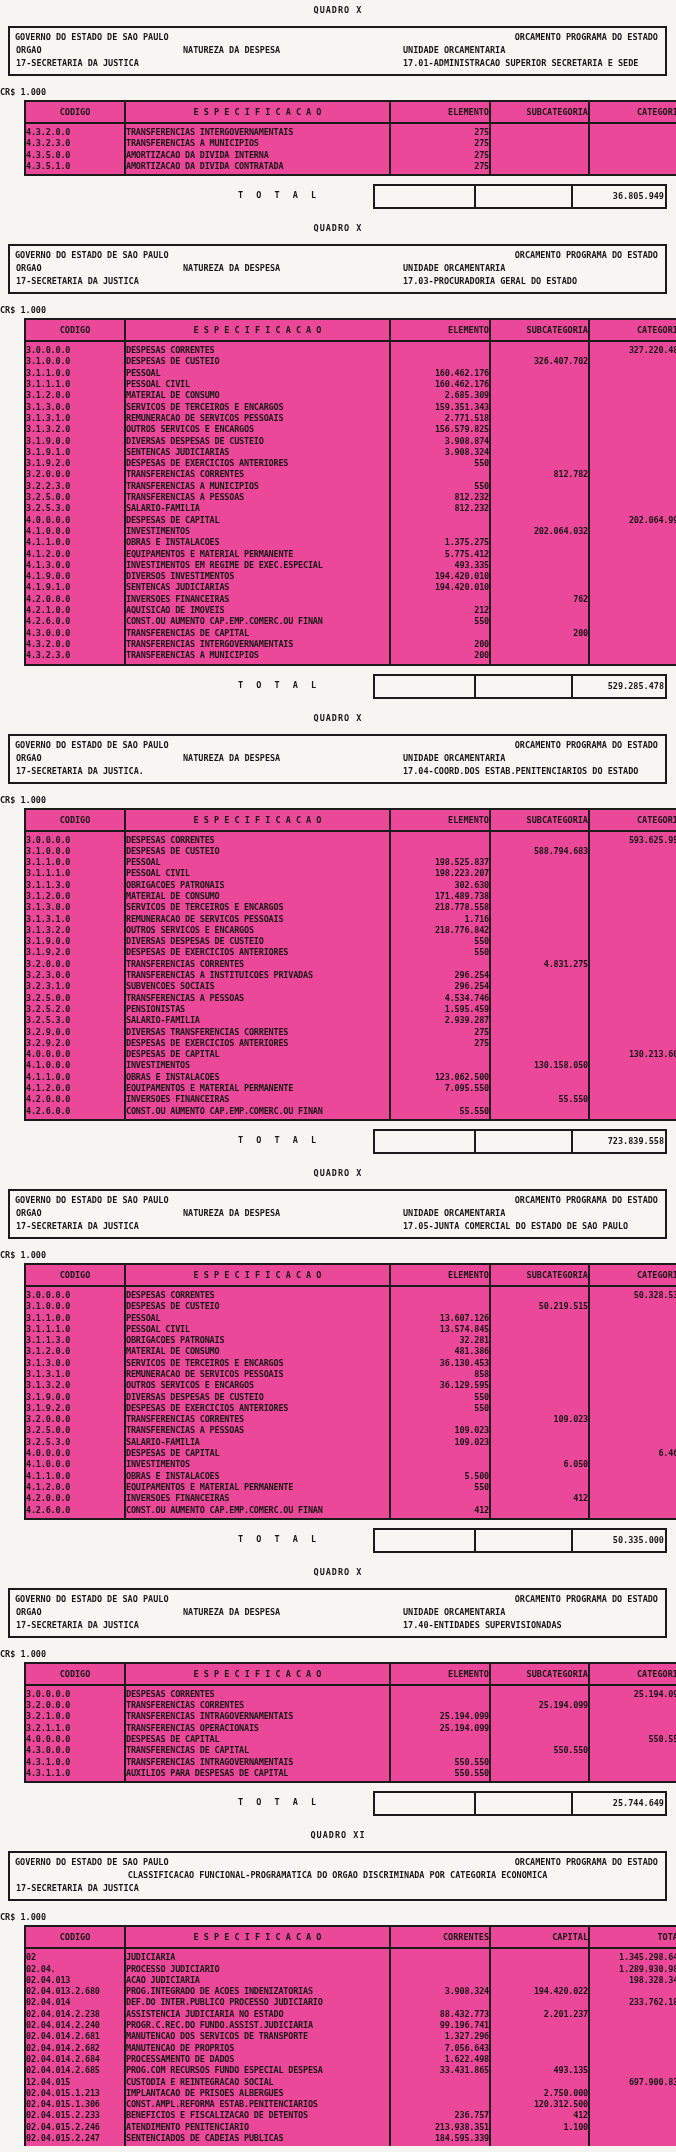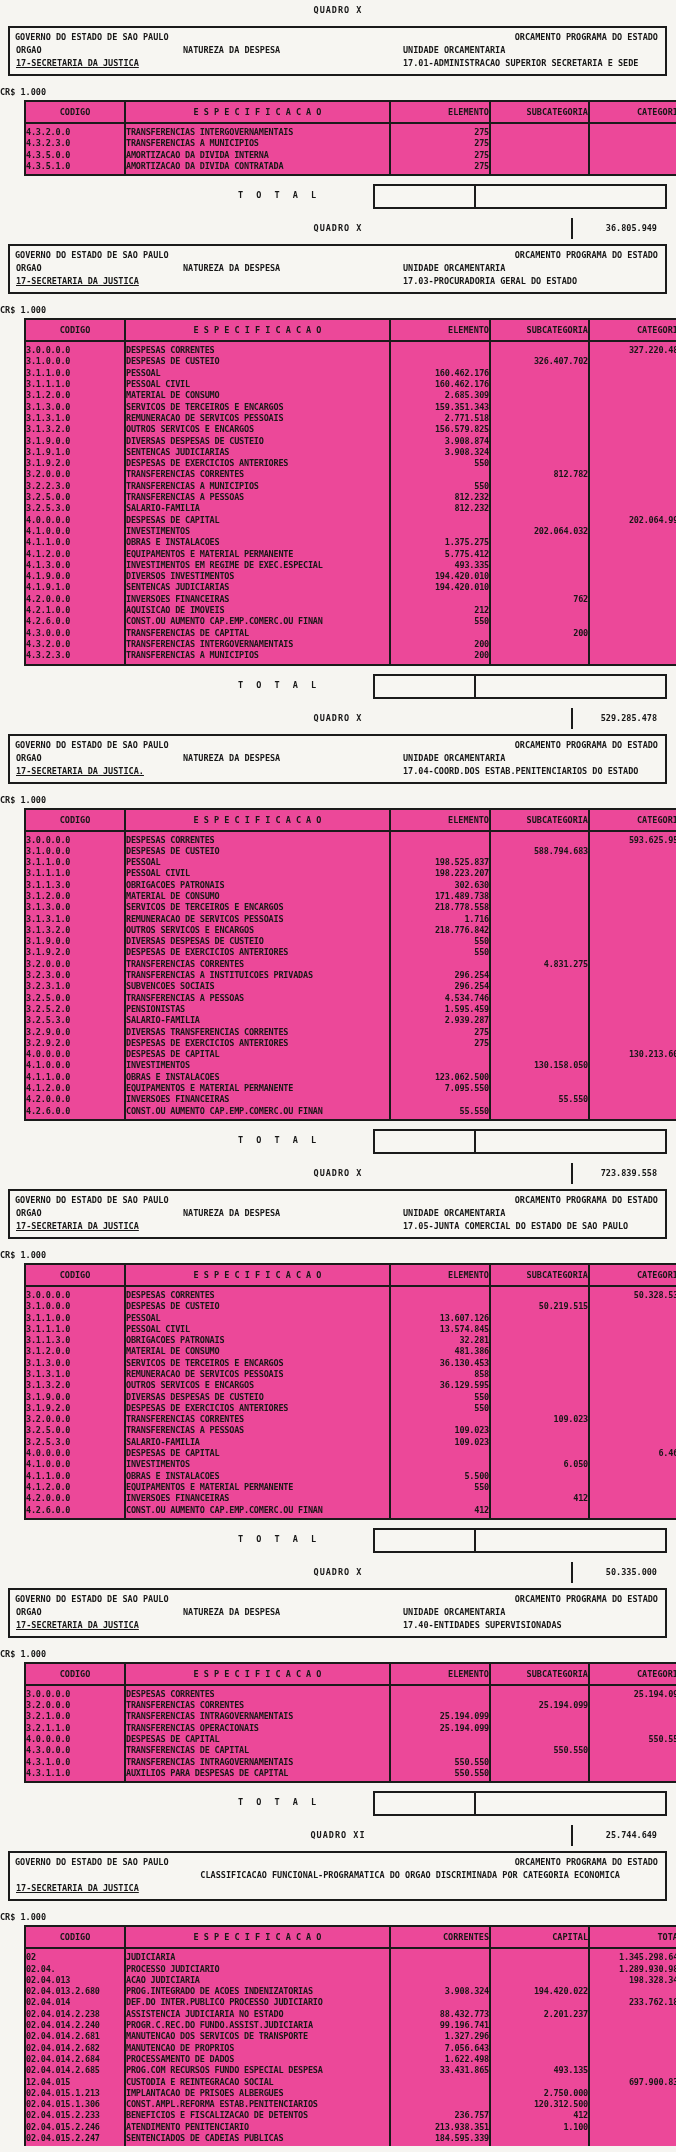--- a/index.html
+++ b/index.html
@@ -11,23 +11,23 @@
   }
   .quadro{margin:0;}
   .q-title{text-align:center;font-size:8.5px;letter-spacing:1px;margin:14px 7px 11px;height:10px;line-height:10px;}
   .quadro:first-child .q-title{margin-top:5px;}
   .hdr-box{margin:0 9px 11px 8px;border:2px solid #1b1b1b;padding:3px 5px 4px;font-size:8.5px;background:#f7f6f2;}
   .hdr-line{position:relative;height:13px;line-height:13px;white-space:nowrap;}
   .hdr-line .right{position:absolute;right:2px;top:0;}
   .lab-orgao{position:absolute;left:1px;}
   .lab-natureza{position:absolute;left:168px;}
   .lab-unidade{position:absolute;left:388px;}
-  .val-orgao{position:absolute;left:1px;text-decoration:underline;}
+  .val-orgao{position:absolute;left:1px;}
   .val-unidade{position:absolute;left:388px;}
-  .subtitle{position:absolute;left:40px;right:40px;text-align:right;}
+  .subtitle{position:absolute;left:40px;right:40px;text-align:center;}
   .currency{margin:0 9px 2px 0;font-size:8.5px;height:11px;line-height:11px;}
   table.grid{border-collapse:collapse;table-layout:fixed;margin-left:24px;width:659px;border:2px solid #1b1b1b;background:#ec4899;}
   .quadro.cut table.grid{border-bottom:none;}
   table.grid th,table.grid td{border-left:2px solid #1b1b1b;padding:0;white-space:nowrap;overflow:hidden;}
   table.grid th:first-child,table.grid td:first-child{border-left:none;}
   thead th{border-bottom:2px solid #1b1b1b;font-size:8.5px;height:20px;vertical-align:middle;}
   th.h0{text-align:center;}
   th.h1{text-align:center;}
   th.h2,th.h3{text-align:right;padding-right:3px;border-radius:6px;}
   th.h4{text-align:right;padding-right:3px;}
@@ -36,21 +36,21 @@
   tbody tr:last-child td{padding-bottom:2px;}
   td.c0{padding-left:4px;}
   td.c1{padding-left:22px;}
   td.c2,td.c3,td.c4{text-align:right;padding-right:4px;}
   .total-row{position:relative;height:25px;margin:8px 9px 0 8px;}
   .total-label{position:absolute;left:230px;top:6px;font-size:8.5px;letter-spacing:4px;}
   .total-box{position:absolute;right:0;top:0;width:294px;height:25px;border:2px solid #1b1b1b;display:flex;box-sizing:border-box;background:#f7f6f2;}
   .tcell{box-sizing:border-box;height:100%;}
   .tc1{width:100px;}
   .tc2{width:99px;border-left:2px solid #1b1b1b;}
-  .tc3{width:95px;border-left:2px solid #1b1b1b;font-size:8.5px;line-height:20px;text-align:right;padding-right:8px;margin-top:32px;}
+  .tc3{width:95px;border-left:2px solid #1b1b1b;font-size:8.5px;line-height:20px;text-align:right;padding-right:1px;}
 </style>
 </head>
 <body>
 
 <div id="page">
     <section class="quadro">
     <div class="q-title">QUADRO X</div>
     <div class="hdr-box">
       <div class="hdr-line">
         <span>GOVERNO DO ESTADO DE SAO PAULO</span>

